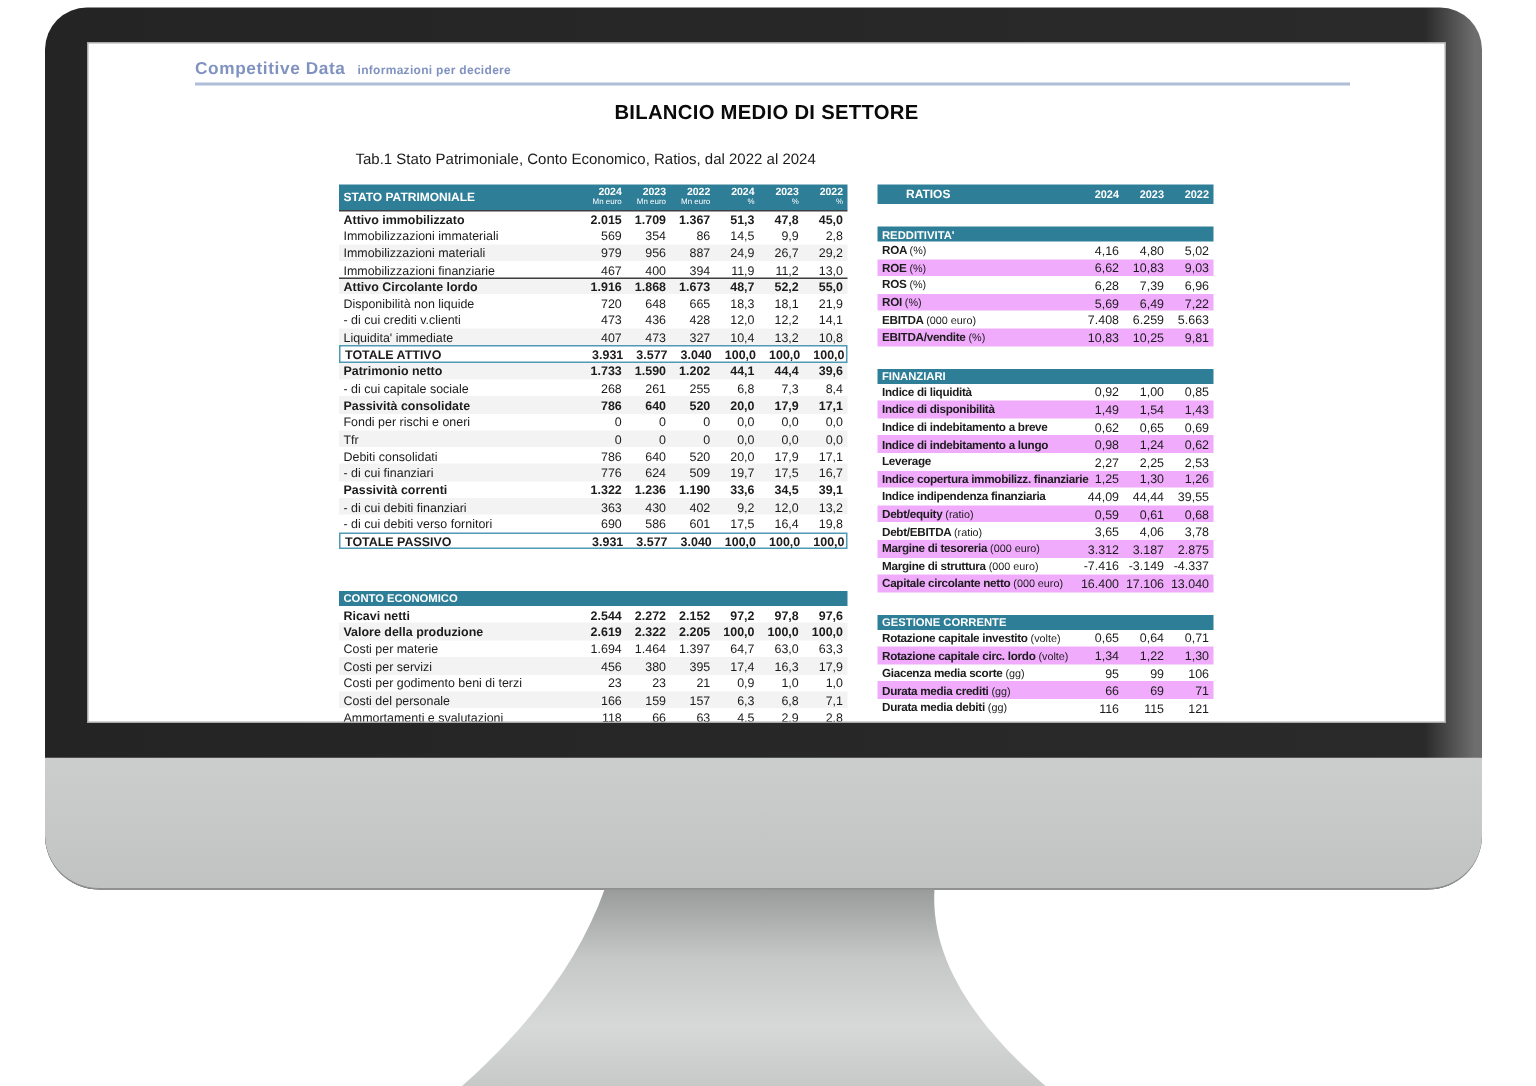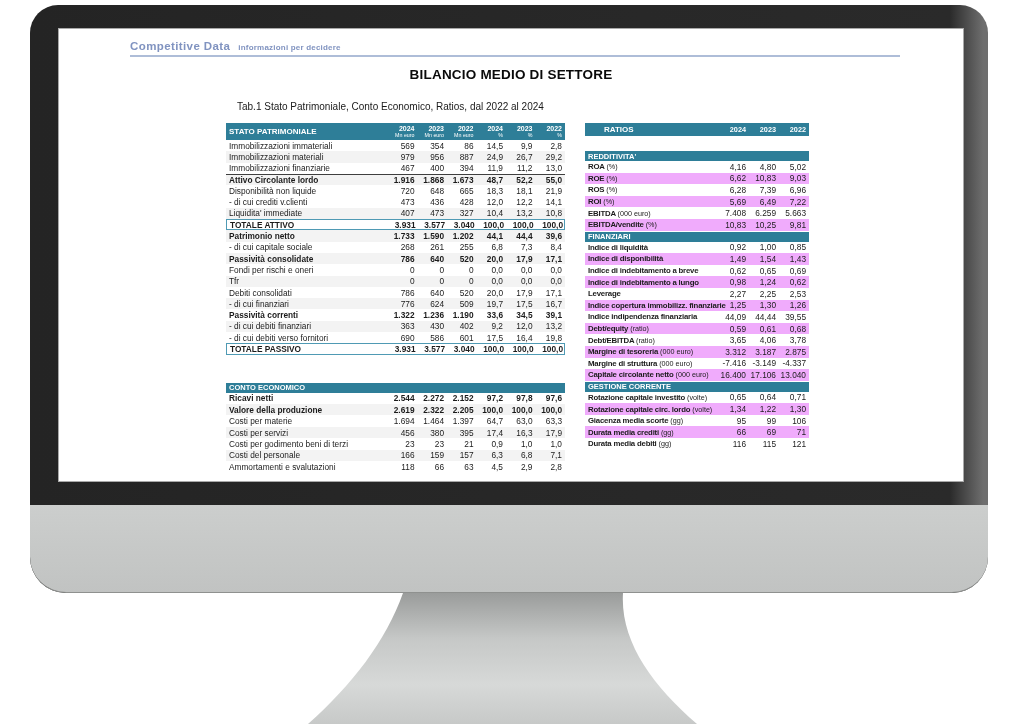--- a/index.html
+++ b/index.html
@@ -52,21 +52,21 @@
   .s-bold{font-weight:bold;}
   .s-total{font-weight:bold;border:1px solid #4f9ab4;}
   .ce-row{height:11.4px;}
 
   
   .ratios-head{grid-template-columns:134px repeat(3,30px);height:13px;}
   .ratios-head .bar-title{font-size:8px;font-weight:bold;padding-left:19px;}
   .ratios-head .ry{font-size:7.3px;font-weight:bold;text-align:right;padding-right:3px;}
   .rsec-bar{height:10px;grid-template-columns:1fr;}
   .rsec-bar .bar-title{font-size:7.5px;font-weight:bold;padding-left:3px;}
-  .rsec{margin-top:1px;}
+  .rsec{margin-top:15px;}
   .rsec.first{margin-top:15px;}
   .rrow{display:grid;grid-template-columns:134px repeat(3,30px);height:11.6px;
     align-items:center;font-size:8.3px;color:#1b1b1b;}
   .rrow .lbl{padding-left:3px;white-space:nowrap;overflow:visible;font-weight:bold;font-size:7.8px;letter-spacing:-0.2px;}
   .rrow .lbl .note{font-weight:normal;font-size:7.2px;letter-spacing:0;}
   .rrow .num{text-align:right;padding-right:3px;}
   .rrow.alt{background:#f0abfc;}
 </style>
 </head>
 <body>
@@ -105,20 +105,29 @@
                 <div class="u">%</div>
               </div>
               <div class="colhead">
                 <div class="y">2023</div>
                 <div class="u">%</div>
               </div>
               <div class="colhead">
                 <div class="y">2022</div>
                 <div class="u">%</div>
               </div>
+            </div>
+            <div class="row  s-section">
+              <span class="lbl">Attivo immobilizzato</span>
+              <span class="num">2.015</span>
+              <span class="num">1.709</span>
+              <span class="num">1.367</span>
+              <span class="num">51,3</span>
+              <span class="num">47,8</span>
+              <span class="num">45,0</span>
             </div>
             <div class="row  s-item">
               <span class="lbl">Immobilizzazioni immateriali</span>
               <span class="num">569</span>
               <span class="num">354</span>
               <span class="num">86</span>
               <span class="num">14,5</span>
               <span class="num">9,9</span>
               <span class="num">2,8</span>
             </div>

